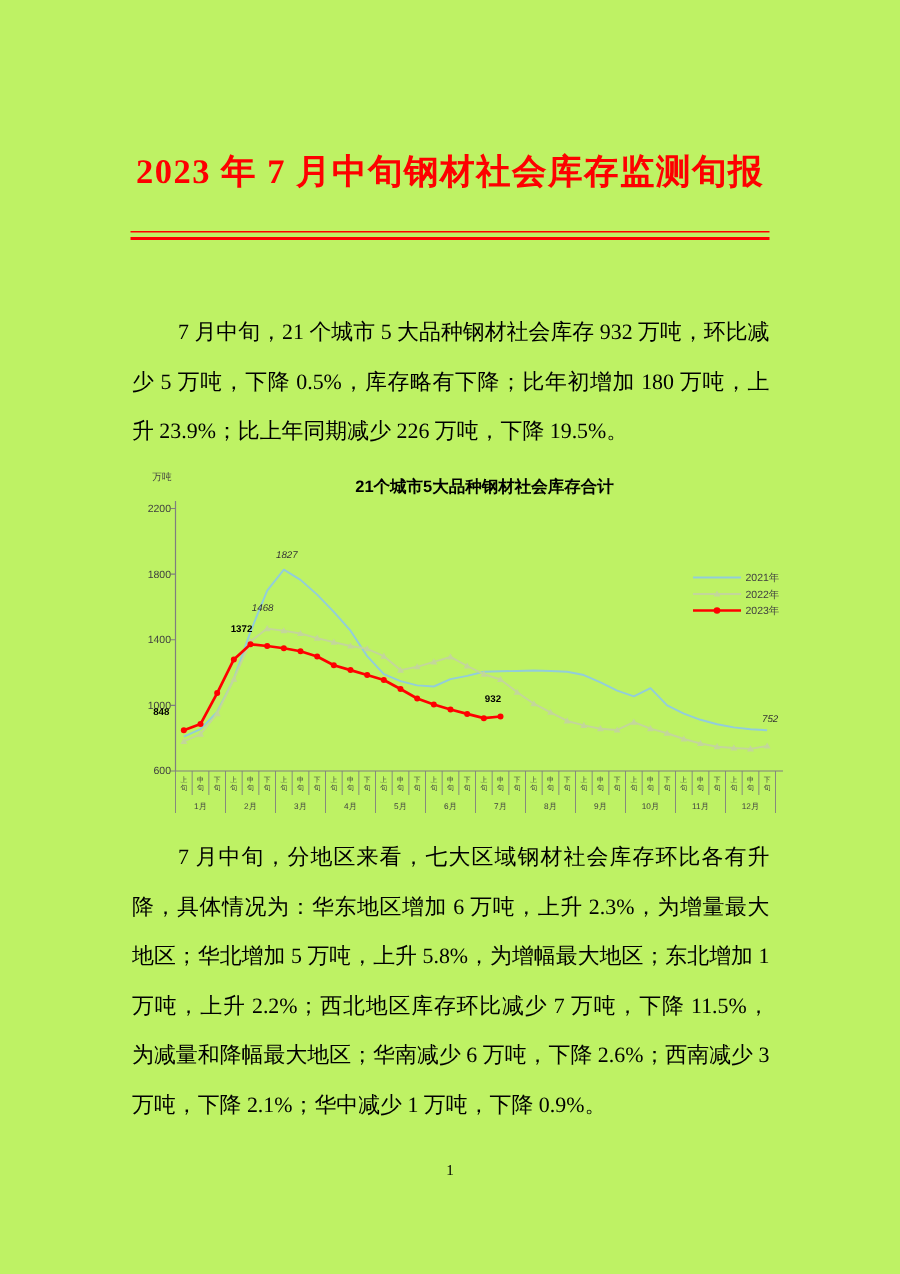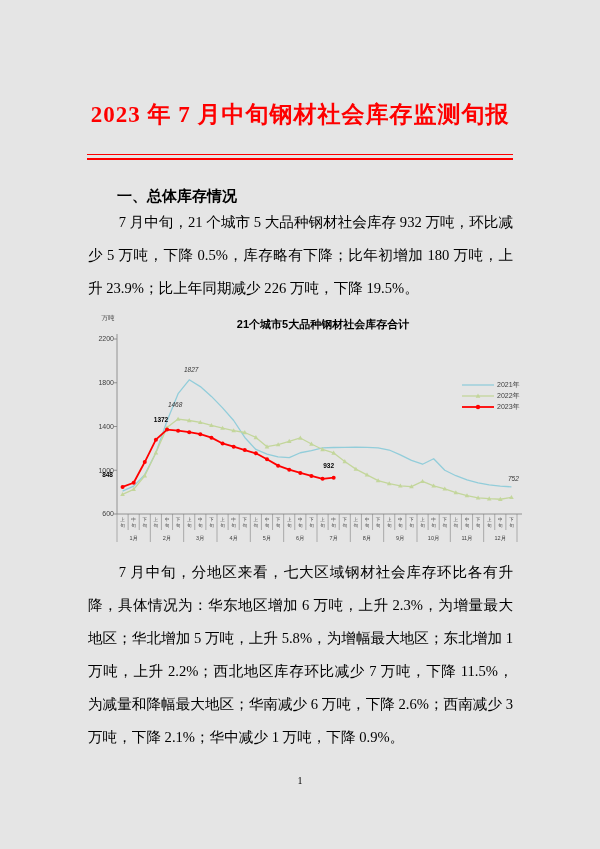--- a/index.html
+++ b/index.html
@@ -1,17 +1,17 @@
 <!DOCTYPE html>
 <html><head>
 <meta charset="utf-8">
 <style>
   html,body { margin:0; padding:0; background:#ffffff; }
   .page {
-    position:relative; width:600px; height:849px; background:#e5e5e5;
+    position:relative; width:600px; height:849px; background:#bef264;
     font-family:"Liberation Serif","DejaVu Serif",serif; color:#000;
     overflow:hidden;
   }
   .doc-title {
     position:absolute; top:99px; left:0; right:0; text-align:center;
     color:#fe0000; font-size:23px; font-weight:bold; letter-spacing:1px;
     font-family:"Liberation Serif","DejaVu Serif",serif;
   }
   .title-rule {
     position:absolute; top:154px; left:87px; width:426px; height:3px;
@@ -37,21 +37,20 @@
 </style>
 </head>
 <body>
 
 <div class="page">
 
   <div class="doc-title">2023 年 7 月中旬钢材社会库存监测旬报</div>
 
   <div class="title-rule"></div>
 
-  <div class="section-heading">一、总体库存情况</div>
 
   <div class="para para-1">7 月中旬，21 个城市 5 大品种钢材社会库存 932 万吨，环比减少 5 万吨，下降 0.5%，库存略有下降；比年初增加 180 万吨，上升 23.9%；比上年同期减少 226 万吨，下降 19.5%。</div>
 
   <div class="chart-fig">
     <svg width="460" height="246" viewBox="0 0 460 246" xmlns="http://www.w3.org/2000/svg">
         <text x="228" y="20" font-size="11" font-family="&quot;Liberation Sans&quot;,&quot;DejaVu Sans&quot;,sans-serif" fill="#000" text-anchor="middle" font-weight="bold">21个城市5大品种钢材社会库存合计</text>
         <text x="13" y="12" font-size="6.5" font-family="&quot;Liberation Sans&quot;,&quot;DejaVu Sans&quot;,sans-serif" fill="#404040" text-anchor="middle">万吨</text>
         <line x1="22" y1="26" x2="22" y2="206" stroke="#7f7f7f" stroke-width="0.8"></line>
         <line x1="19" y1="206" x2="22" y2="206" stroke="#7f7f7f" stroke-width="0.8"></line>
         <text x="19" y="208.3" font-size="7" font-family="&quot;Liberation Sans&quot;,&quot;DejaVu Sans&quot;,sans-serif" fill="#404040" text-anchor="end">600</text>

